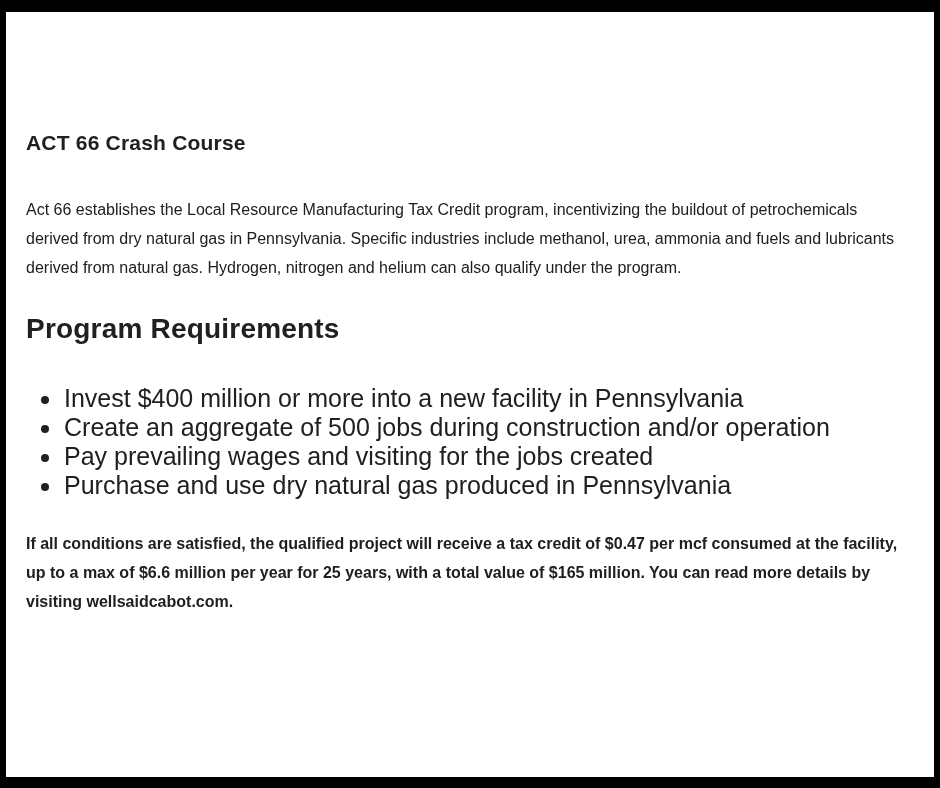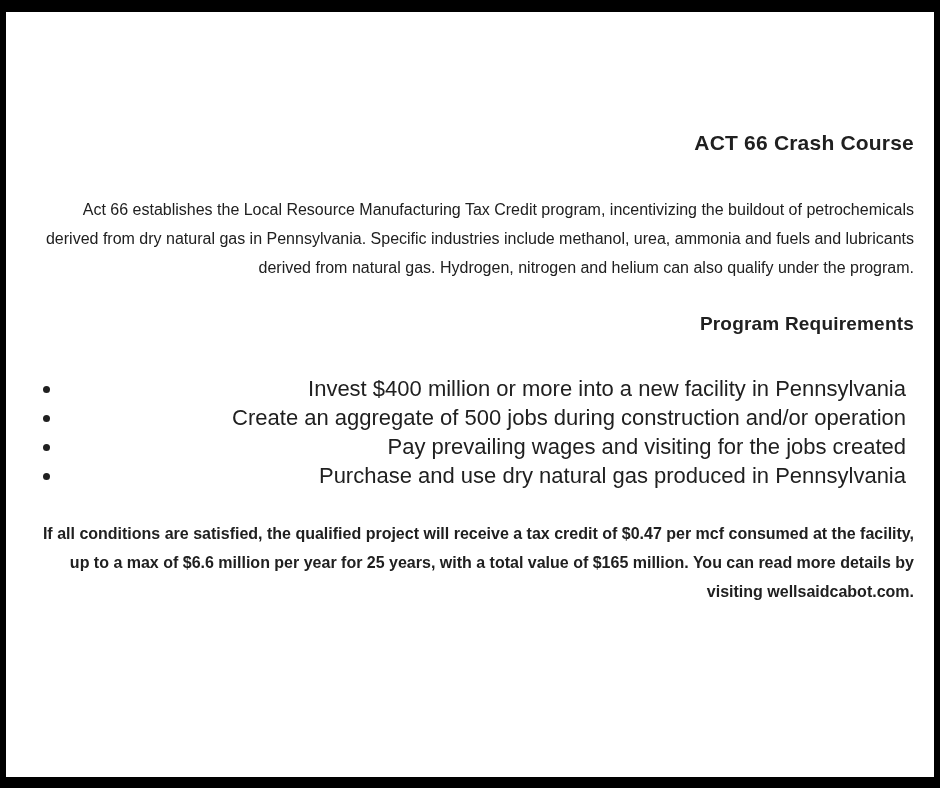--- a/index.html
+++ b/index.html
@@ -1,15 +1,15 @@
 <!DOCTYPE html>
 <html><head>
 <meta charset="utf-8">
 <style>
-  * { margin: 0; padding: 0; box-sizing: border-box; text-align: right; }
+  * { margin: 0; padding: 0; box-sizing: border-box; }
   html, body { width: 940px; height: 788px; }
   body {
     background: #ffffff;
     border-style: solid;
     border-color: #000000;
     border-width: 12px 6px 11px 6px;
     font-family: "Liberation Sans", sans-serif;
     color: #202020;
     overflow: hidden;
   }
@@ -23,33 +23,33 @@
     font-weight: 700;
     letter-spacing: 0.2px;
     margin-bottom: 40px;
   }
   p.body-text {
     font-size: 16px;
     line-height: 29px;
     max-width: 898px;
   }
   h2.section-title {
-    font-size: 19px;
+    font-size: 28px;
     font-weight: 700;
     letter-spacing: 0.2px;
     margin-top: 31px;
     margin-bottom: 39px;
   }
   ul.req-list {
     list-style: disc;
     padding-left: 37px;
     max-width: 880px;
   }
   ul.req-list li {
-    font-size: 22px;
+    font-size: 25px;
     line-height: 29px;
     padding-left: 1px;
   }
   p.conclusion {
     margin-top: 29px;
     font-weight: bold;
   }
 </style>
 </head>
 <body>

